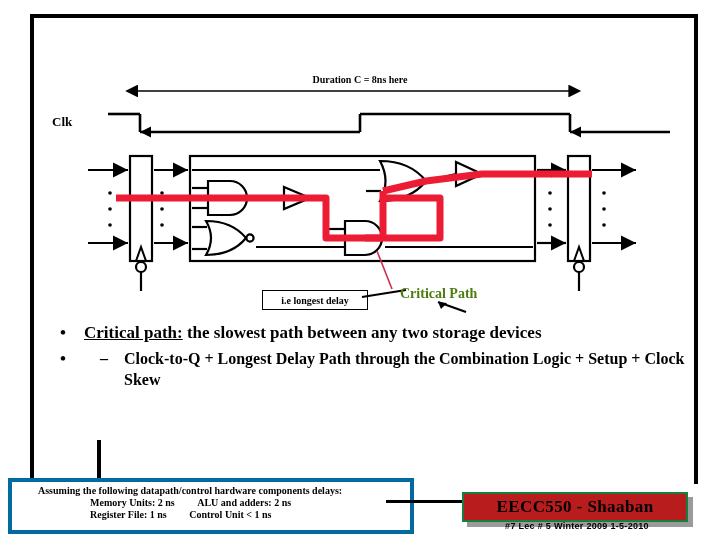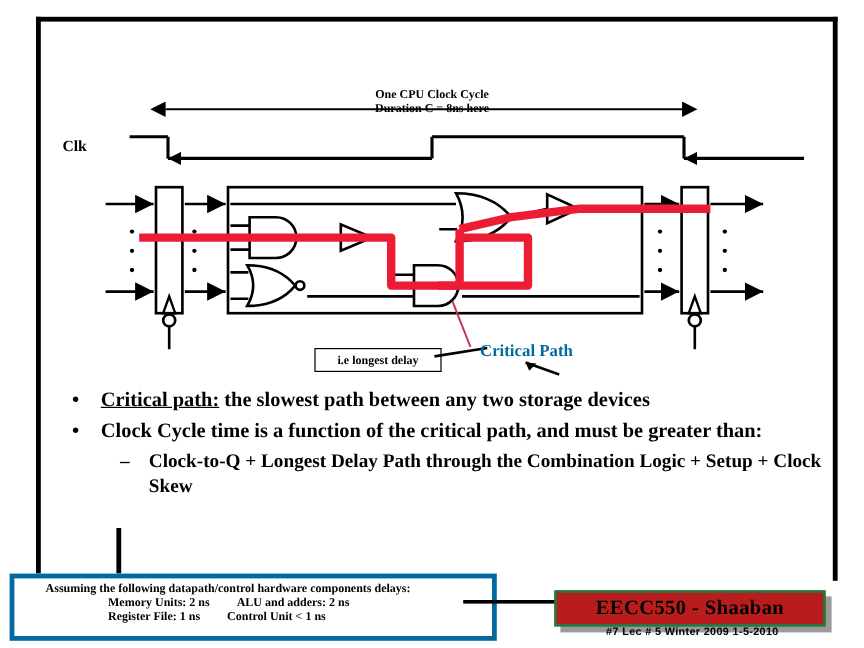--- a/index.html
+++ b/index.html
@@ -29,21 +29,21 @@
   
   .circuit{position:absolute;left:80px;top:143px;}
 
   
   .callout{position:absolute;border:1.6px solid #000;background:#fff;
            font-family:"Liberation Serif",serif;font-size:10px;font-weight:bold;
            display:flex;align-items:center;justify-content:center;white-space:nowrap;}
   #box-longest{left:262px;top:290px;width:104px;height:18px;text-align:center;}
   #box-lw{left:462px;top:304px;width:96px;height:17px;}
   .critical-label{position:absolute;left:400px;top:286px;font-size:14px;font-weight:bold;
-                  color:#0369a1;font-family:"Liberation Serif",serif;white-space:nowrap;}
+                  color:#4d7c0f;font-family:"Liberation Serif",serif;white-space:nowrap;}
 
   
   .bullets{position:absolute;left:42px;top:322px;width:648px;
            font-family:"Liberation Serif",serif;}
   .b1{position:relative;padding-left:42px;font-size:17px;font-weight:bold;
       line-height:22px;margin-bottom:4px;}
   .b1 .dot{position:absolute;left:18px;top:0;}
   .b1 u{text-decoration:underline;}
   .b2{position:relative;padding-left:82px;font-size:16px;font-weight:bold;
       line-height:21px;margin-top:4px;}
@@ -72,21 +72,20 @@
 <body>
 
 <div id="slide">
 
   <div class="frame-top"></div>
   <div class="frame-left"></div>
   <div class="frame-right"></div>
 
 
   <div class="cyc-caption">
-    <div>One CPU Clock Cycle</div>
     <div>Duration C = 8ns here</div>
   </div>
 
   <svg class="wave" width="660" height="62" viewBox="0 0 660 62">
     <defs>
       <marker id="arrL" markerWidth="9" markerHeight="8" refX="8" refY="4" orient="auto">
         <path d="M8,0 L0,4 L8,8 z" fill="#000"></path>
       </marker>
       <marker id="arrR" markerWidth="9" markerHeight="8" refX="1" refY="4" orient="auto">
         <path d="M0,0 L8,4 L0,8 z" fill="#000"></path>
@@ -234,21 +233,20 @@
 
   <div class="bullets">
 
     <div class="b1">
       <span class="dot">•</span>
       <u>Critical path:</u><span> the slowest path between any two storage devices</span>
     </div>
 
     <div class="b1">
       <span class="dot">•</span>
-      <span>Clock Cycle time is a function of the critical path, and must be greater than:</span>
     </div>
 
     <div class="b2">
       <span class="dash">–</span>
       <span>Clock-to-Q + Longest Delay Path through the Combination Logic + Setup + Clock Skew</span>
     </div>
   </div>
 
   <div class="assume-stem"></div>
   <div id="assume">

